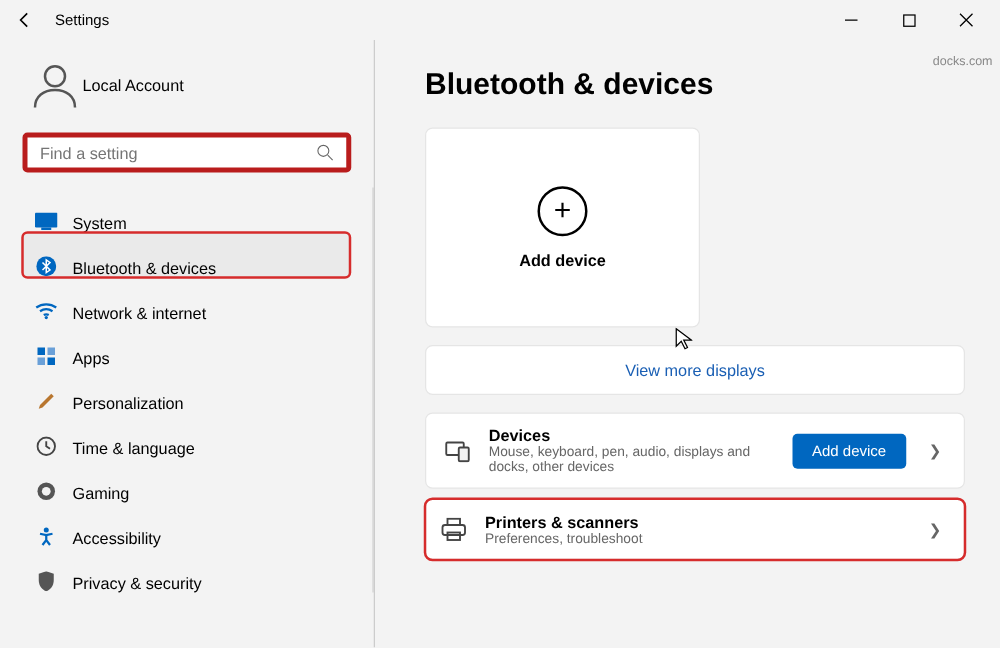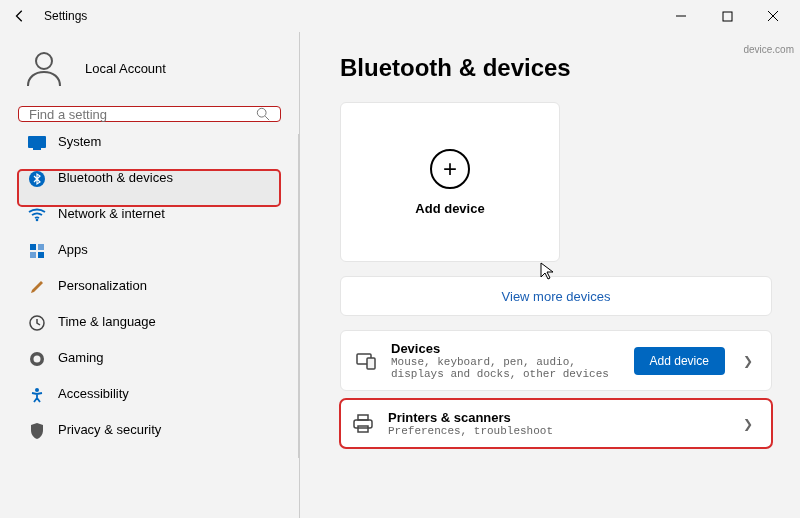--- a/index.html
+++ b/index.html
@@ -6,45 +6,45 @@
   body { width: 800px; height: 518px; background: #f3f3f3; overflow: hidden; position: relative; }
   .titlebar { display: flex; align-items: center; height: 32px; padding: 0 4px; }
   .back-btn { width: 32px; height: 32px; display: flex; align-items: center; justify-content: center; }
   .title { font-size: 12px; margin-left: 8px; text-align: right; }
   .winctrls { margin-left: auto; display: flex; }
   .winctrl { width: 46px; height: 32px; display: flex; align-items: center; justify-content: center; }
   .watermark { position: absolute; right: 6px; top: 44px; font-size: 10px; color: #888; }
   
   .content { display: flex; height: calc(100% - 32px); }
   .sidebar { width: 300px; padding: 8px 18px; border-right: 1px solid #ccc; overflow: hidden; }
-  .account { display: flex; align-items: center; gap: 19px; margin: 6px 0 16px 4px; }
+  .account { display: flex; align-items: center; gap: 0; margin: 6px 0 16px 4px; }
   .avatar { width: 44px; height: 44px; }
   .account-name { font-size: 13px; }
-  .search { display: flex; align-items: center; height: 16px; border: 1px solid #b91c1c; border-radius: 4px; background: #fff; padding: 0 10px; margin-bottom: 12px; }
+  .search { display: flex; align-items: center; height: 32px; border: 4px solid #b91c1c; border-radius: 4px; background: #fff; padding: 0 10px; margin-bottom: 12px; }
   .search input { flex: 1; border: none; outline: none; font-size: 13px; background: transparent; }
   .navlist { border-right: 1px solid #ccc; margin-right: -18px; padding-right: 18px; }
-  .navitem { display: flex; align-items: flex-start; gap: 12px; height: 36px; border-radius: 4px; padding: 0 10px; font-size: 13px; cursor: pointer; }
+  .navitem { display: flex; align-items: flex-end; gap: 12px; height: 36px; border-radius: 4px; padding: 0 10px; font-size: 13px; cursor: pointer; }
   .navitem.active { background: #eaeaea; }
   .navitem.highlight { outline: 2px solid #d62c2c; outline-offset: -1px; }
   .navicon { width: 18px; height: 18px; display: flex; align-items: center; justify-content: center; font-size: 14px; }
   
   .main { flex: 1; padding: 22px 28px 0 40px; overflow: hidden; }
   .page-title { font-size: 24px; font-weight: 600; margin-bottom: 20px; }
   .card { background: #fff; border: 1px solid #e5e5e5; border-radius: 6px; }
   .add-tile { width: 220px; height: 160px; display: flex; flex-direction: column; align-items: center; justify-content: center; gap: 12px; margin-bottom: 14px; }
   .plus-circle { width: 40px; height: 40px; border: 2px solid #000; border-radius: 50%; display: flex; align-items: center; justify-content: center; font-size: 24px; line-height: 1; }
   .add-label { font-size: 13px; font-weight: 600; }
   .cursor { position: absolute; left: 540px; top: 262px; font-size: 16px; }
   .wide-btn { display: flex; align-items: center; justify-content: center; height: 40px; margin-bottom: 14px; font-size: 13px; color: #1a5fb4; }
   .row { display: flex; align-items: center; gap: 14px; padding: 10px 14px; margin-bottom: 8px; }
   .row.highlight { outline: 2px solid #d62c2c; outline-offset: -1px; padding-left: 11px; }
   .row-icon { width: 22px; height: 22px; display:flex; align-items:center; justify-content:center; }
   .row-body { flex: 1; }
   .row-title { font-size: 13px; font-weight: 700; }
-  .row-sub { font-size: 11px; color: #666; font-family: Liberation Mono, monospace; }
+  .row-sub { font-size: 11px; color: #666; }
   .row-action { background: #0067c0; color: #fff; border: none; border-radius: 4px; padding: 7px 16px; font-size: 12px; }
   .chev { color: #666; font-size: 12px; padding: 0 4px; }
 </style>
 </head>
 <body>
 
 <div class="titlebar">
   <div class="back-btn">
     <svg width="14" height="14" viewBox="0 0 16 16">
         <path d="M10 2 4 8l6 6" fill="none" stroke="#000" stroke-width="1.5"></path>
@@ -63,21 +63,21 @@
         </svg>
       </div>
     <div class="winctrl">
         <svg width="12" height="12">
           <path d="M1 1l10 10M11 1L1 11" stroke="#000"></path>
         </svg>
       </div>
   </div>
 </div>
 
-<div class="watermark">device.com</div>
+<div class="watermark">docks.com</div>
 
 <div class="content">
   <div class="sidebar">
     <div class="account">
       <svg class="avatar" viewBox="0 0 44 44">
           <circle cx="22" cy="15" r="8" fill="none" stroke="#555" stroke-width="2"></circle>
           <path d="M6 40c0-9 7-14 16-14s16 5 16 14" fill="none" stroke="#555" stroke-width="2"></path>
         </svg>
       <div class="account-name">Local Account</div>
     </div>
@@ -175,21 +175,21 @@
 
   <div class="main">
     <div class="page-title">Bluetooth &amp; devices</div>
 
     <div class="card add-tile">
       <div class="plus-circle">+</div>
       <div class="add-label">Add device</div>
     </div>
 
     <div class="card wide-btn">
-      <span>View more devices</span>
+      <span>View more displays</span>
     </div>
 
     <div class="card row">
       <span class="row-icon">
           <svg width="22" height="18" viewBox="0 0 22 18">
             <rect x="2" y="2" width="14" height="10" rx="1" fill="none" stroke="#444" stroke-width="1.5"></rect>
             <rect x="12" y="6" width="8" height="11" rx="1" fill="#f3f3f3" stroke="#444" stroke-width="1.5"></rect>
           </svg>
         </span>
       <div class="row-body">

